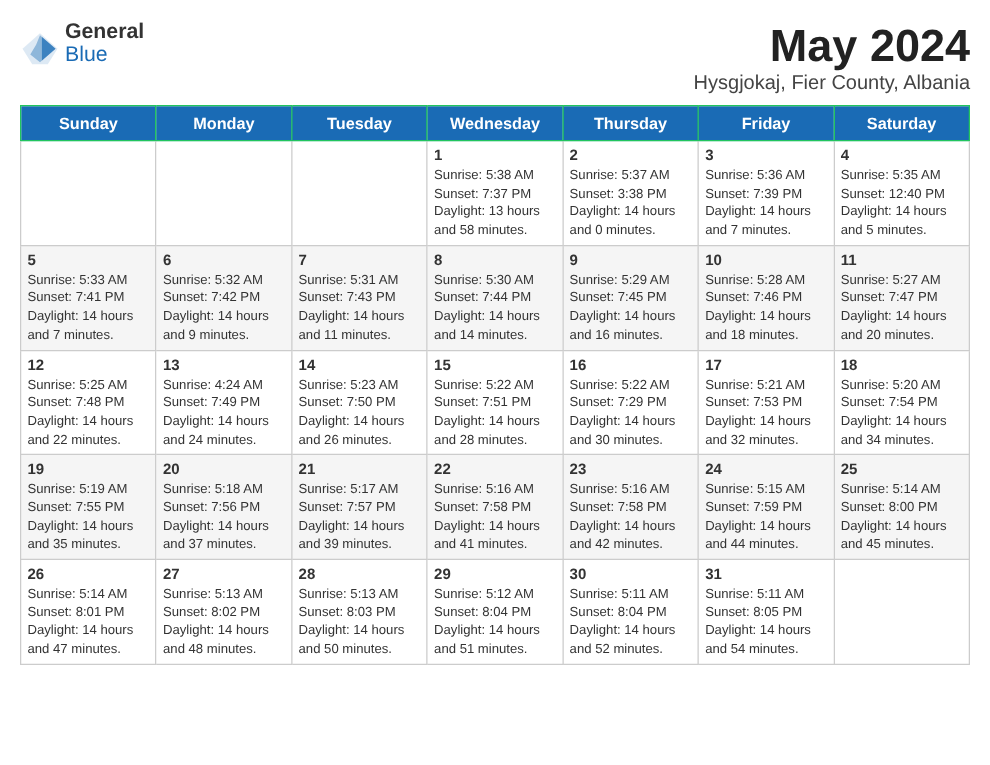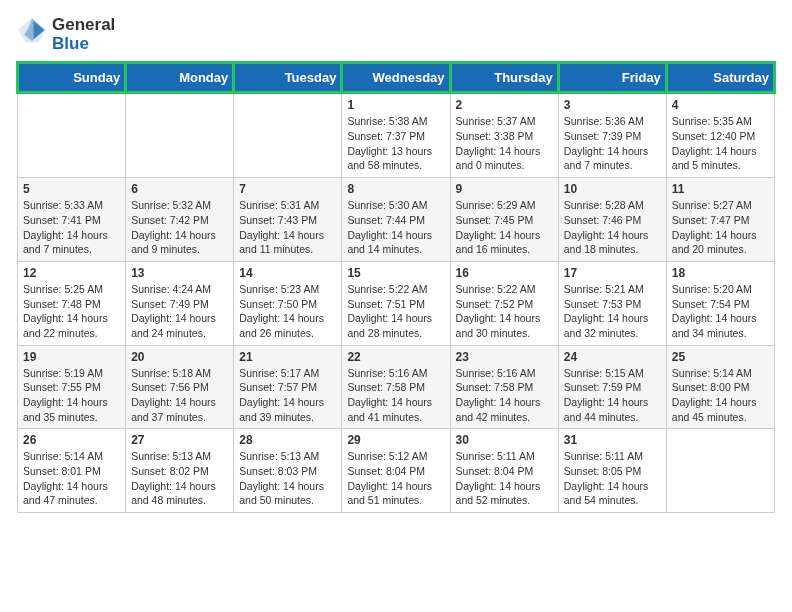--- a/index.html
+++ b/index.html
@@ -11,21 +11,21 @@
       padding: 16px;
     }
     .header {
       display: flex;
       justify-content: space-between;
       align-items: flex-start;
       margin-bottom: 8px;
     }
     .logo {
       display: flex;
-      align-items: flex-start;
+      align-items: flex-end;
       gap: 4px;
     }
     .logo-text {
       display: flex;
       flex-direction: column;
       line-height: 1.1;
     }
     .logo-icon {
       width: 32px;
       height: 28px;
@@ -42,24 +42,24 @@
       font-size: 16px;
       color: #444;
     }
     .calendar {
       width: 100%;
       border-collapse: collapse;
     }
     .calendar th {
       background: #1a6bb5;
       color: #fff;
-      text-align: right;
+      text-align: center;
       padding: 6px 4px;
       font-size: 13px;
-      border: 3px solid #22c55e;
+      border: 1px solid #22c55e;
     }
     .calendar td {
       vertical-align: top;
       border: 1px solid #ccc;
       padding: 4px 5px;
       font-size: 10.5px;
       color: #333;
       width: calc(100% / 7);
       min-height: 80px;
       height: 80px;
@@ -83,22 +83,26 @@
 
 <div class="header">
   <div class="logo">
     <svg class="logo-icon" viewBox="0 0 40 36" xmlns="http://www.w3.org/2000/svg">
       <polygon points="20,2 38,18 28,34 12,34 2,18" fill="#1a6bb5" opacity="0.15"></polygon>
       <polygon points="20,4 36,18 20,32 10,24 16,14" fill="#1a6bb5" opacity="0.4"></polygon>
       <polygon points="22,6 36,18 22,30" fill="#1a6bb5" opacity="0.7"></polygon>
     </svg>
     <div class="logo-text">
       <span style="font-size:17px;font-weight:bold;color:#333;">General</span>
-      <span style="font-size:17px;font-weight:bold;color:#1a6bb5;">Blue</span>
+      <span style="font-size:17px;font-weight:normal;color:#1a6bb5;">Blue</span>
     </div>
+  </div>
+  <div class="title-block">
+    <div class="month-title">May 2024</div>
+    <div class="subtitle">Hysgjokaj, Fier County, Albania</div>
   </div>
 </div>
 
 <table class="calendar">
   <thead>
     <tr>
     <th>Sunday</th>
         <th>Monday</th>
         <th>Tuesday</th>
         <th>Wednesday</th>
@@ -171,21 +175,21 @@
         <td>
           <span class="day-num">14</span>
           <div class="cell-content"><span>Sunrise: 5:23 AM</span><br><span>Sunset: 7:50 PM</span><br><span>Daylight: 14 hours and 26 minutes.</span></div>
         </td>
         <td>
           <span class="day-num">15</span>
           <div class="cell-content"><span>Sunrise: 5:22 AM</span><br><span>Sunset: 7:51 PM</span><br><span>Daylight: 14 hours and 28 minutes.</span></div>
         </td>
         <td>
           <span class="day-num">16</span>
-          <div class="cell-content"><span>Sunrise: 5:22 AM</span><br><span>Sunset: 7:52 PM</span><br><span>Daylight: 14 hours and 30 minutes.</span></div>
+          <div class="cell-content"><span>Sunrise: 5:22 AM</span><br><span>Sunset: 7:29 PM</span><br><span>Daylight: 14 hours and 30 minutes.</span></div>
         </td>
         <td>
           <span class="day-num">17</span>
           <div class="cell-content"><span>Sunrise: 5:21 AM</span><br><span>Sunset: 7:53 PM</span><br><span>Daylight: 14 hours and 32 minutes.</span></div>
         </td>
         <td>
           <span class="day-num">18</span>
           <div class="cell-content"><span>Sunrise: 5:20 AM</span><br><span>Sunset: 7:54 PM</span><br><span>Daylight: 14 hours and 34 minutes.</span></div>
         </td>
       </tr>

